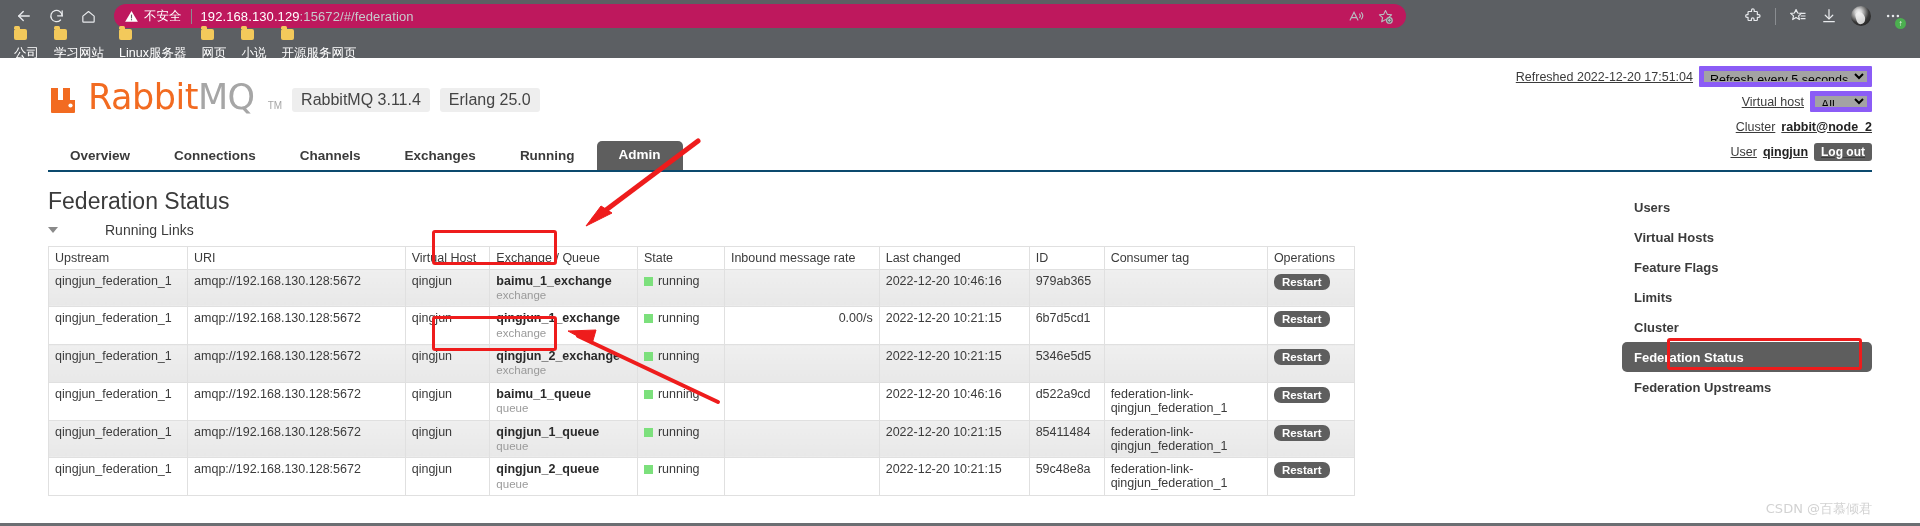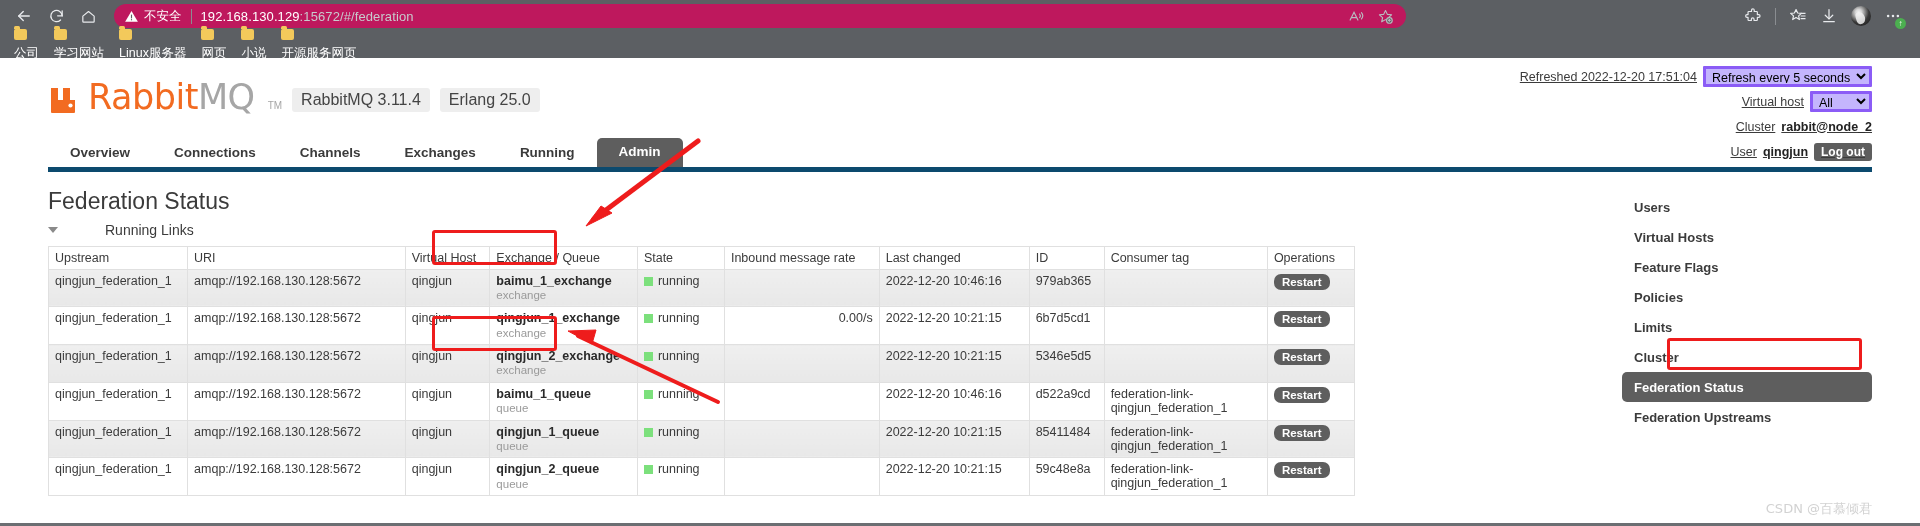--- a/index.html
+++ b/index.html
@@ -72,30 +72,30 @@
     margin-bottom: 3px; white-space: nowrap;
   }
   .header-right {
     position: absolute; right: 48px; top: 8px; text-align: right; font-size: 12.5px; color: #3b3b3b;
   }
   .hr-line { display: flex; align-items: center; justify-content: flex-end; gap: 6px; margin-bottom: 4px; height: 21px; text-decoration: underline; }
   .hr-label { color: #3b3b3b; }
   .hr-strong { font-weight: bold; color: #222; }
   select.hr-select {
     font-family: "Liberation Sans", sans-serif; font-size: 12.5px; color: #000;
-    border: 3px solid #8b5cf6; background: #c4b5fd; padding: 1px 2px; height: 21px; border-radius: 1px;
+    border: 5px solid #8b5cf6; background: #a3a3a3; padding: 1px 2px; height: 21px; border-radius: 1px;
   }
   .logout-btn {
     background: #5e5e5e; color: #ffffff; font-size: 12px; font-weight: bold;
     padding: 2px 7px; border: none; border-radius: 3px; font-family: "Liberation Sans", sans-serif;
     cursor: pointer;
   }
 
   
-  .nav-tabs { position: relative; margin-left: 48px; margin-right: 48px; height: 30px; border-bottom: 5px solid #0c4a6e; display: flex; align-items: flex-end; }
+  .nav-tabs { position: relative; margin-left: 48px; margin-right: 48px; height: 30px; border-bottom: 2px solid #0c4a6e; display: flex; align-items: flex-end; }
   .tab {
     font-size: 13.5px; font-weight: bold; color: #3b3b3b; padding: 6px 22px 8px 22px;
     white-space: nowrap; line-height: 1;
   }
   .tab.active { background: #5e5e5e; color: #ffffff; border-radius: 5px 5px 0 0; padding: 7px 22px 9px 22px; }
 
   
   .content { position: relative; margin: 0 48px; padding-top: 16px; }
   .page-title { font-size: 23px; color: #3b3b3b; font-weight: normal; line-height: 1.2; }
   .section-head { display: flex; align-items: center; gap: 6px; margin-top: 6px; margin-bottom: 8px; }
@@ -440,23 +440,20 @@
       <div class="side-row">
           <div class="side-item">Users</div>
         </div>
       <div class="side-row">
           <div class="side-item">Virtual Hosts</div>
         </div>
       <div class="side-row">
           <div class="side-item">Feature Flags</div>
         </div>
       <div class="side-row">
-          <div class="side-item">Policies</div>
-        </div>
-      <div class="side-row">
           <div class="side-item">Limits</div>
         </div>
       <div class="side-row">
           <div class="side-item">Cluster</div>
         </div>
       <div class="side-row">
           <div class="side-item active">Federation Status</div>
         </div>
       <div class="side-row">
           <div class="side-item">Federation Upstreams</div>

